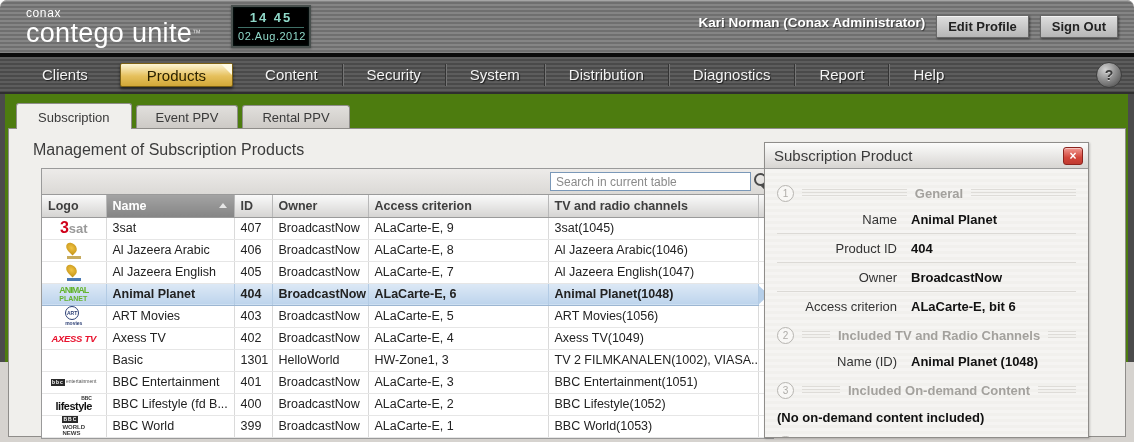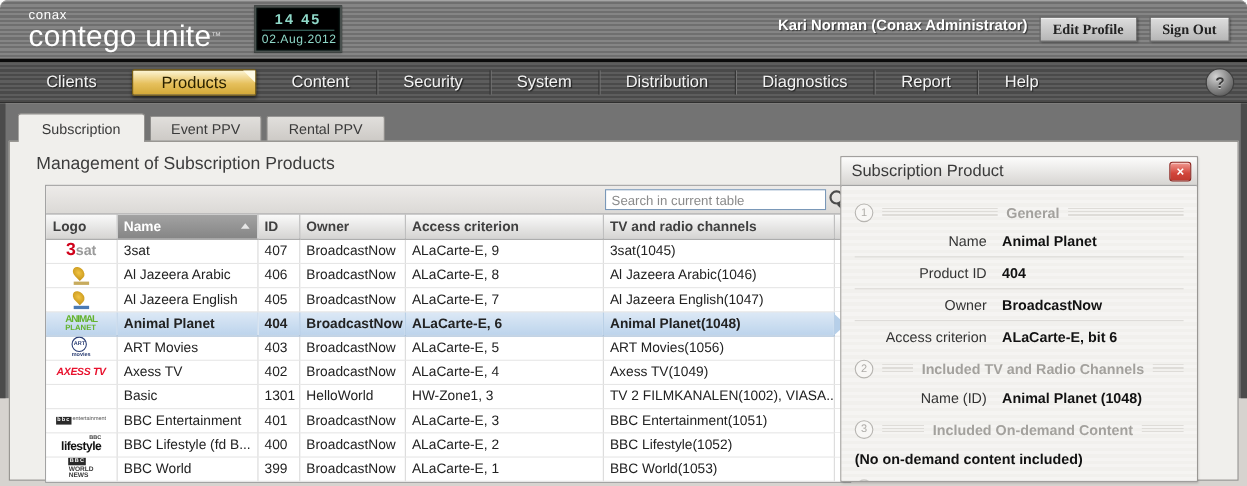--- a/index.html
+++ b/index.html
@@ -20,42 +20,42 @@
   .clock { margin-left:30px; width:80px; background:#000; border:2px solid #49504e;
     border-radius:0; padding:3px 5px 4px; text-align:center; color:#8fd8c8;
     box-shadow:0 1px 2px #3337, inset 0 0 2px #0f2f2a; }
   .clock-time { font-size:13px; font-weight:bold; letter-spacing:2px;
     border-bottom:1px solid #3f6f66; padding-bottom:2px; margin-bottom:2px; }
   .clock-date { font-size:11px; letter-spacing:.5px; }
   .user-area { margin-left:auto; display:flex; align-items:flex-start; gap:11px; margin-right:16px; }
   .user-name { color:#fff; font-weight:bold; font-size:13.5px; text-shadow:1px 1px 1px #3a3a3a; }
   .hdr-btn { background:linear-gradient(#dedede,#b6b6b6); border:1px solid #686868;
     font-size:13px; font-weight:bold; color:#222; padding:2px 11px; height:23px;
-    box-shadow:inset 0 1px 0 #f4f4f4, 1px 1px 2px rgba(0,0,0,.45); cursor:pointer;font-family:Liberation Serif, serif; }
+    box-shadow:inset 0 1px 0 #f4f4f4, 1px 1px 2px rgba(0,0,0,.45); cursor:pointer; }
 
   
   .navbar { height:37px; display:flex; align-items:center; padding-left:18px;
     background:repeating-linear-gradient(to bottom,#5d5d5d 0 2px,#4a4a4a 2px 4px);
     border-bottom:2px solid #2f2f2f; }
   .nav-item { color:#f3f3f3; font-size:15px; padding:0 24px; height:24px; line-height:24px;
     text-shadow:1px 1px 1px #1d1d1d; cursor:pointer; white-space:nowrap; }
   .nav-sep { width:1px; height:22px; background:#343434; box-shadow:1px 0 0 #767676; }
   .nav-item.active { background:linear-gradient(#fdf6d6,#e6c05c 55%,#d2a838);
     color:#2b2200; text-shadow:none; border:1px solid #7c6115; border-radius:2px;
     box-shadow:0 2px 3px rgba(0,0,0,.55); position:relative; margin:0 8px; padding:0 26px; }
   .nav-item.active::before { content:''; position:absolute; top:0; right:0; width:0; height:0;
     border-top:11px solid rgba(255,252,232,.95); border-left:11px solid transparent; }
   .help-ball { margin-left:auto; margin-right:12px; width:26px; height:26px; flex:none;
     border-radius:50%; border:1px solid #3e3e3e; color:#3a3a3a; font-weight:bold;
     font-size:14px; text-align:center; line-height:25px; cursor:pointer;
     background:radial-gradient(circle at 35% 28%, #d2d2d2, #8e8e8e 45%, #565656 85%);
     text-shadow:0 1px 0 #cfcfcf; }
 
   
-  .content { height:268px; background:#737373; border-left:5px solid #4b4b4b;
+  .content { height:268px; background:#4d7c0f; border-left:5px solid #4b4b4b;
     border-right:6px solid #4b4b4b; padding-top:8px; position:relative; }
   .subtabs { display:flex; align-items:flex-end; margin-left:11px; height:26px; }
   .subtab { background:linear-gradient(#e1dfdc,#cdcac6); border:1px solid #8f8d8a;
     border-bottom:none; border-radius:3px 3px 0 0; font-size:13px; color:#3a3a3a;
     padding:4px 19px 3px; margin-right:4px; cursor:pointer; position:relative; }
   .subtab.active { background:#f0efec; padding:6px 21px 4px; margin-bottom:-1px; z-index:3; }
   .tabpanel { position:absolute; left:3px; right:2px; top:34px; height:309px;
     background:#f0efec; border:1px solid #8f8d8a; }
   .page-title { position:absolute; left:24px; top:12px; font-size:16px; color:#3c3c3c; }
 

